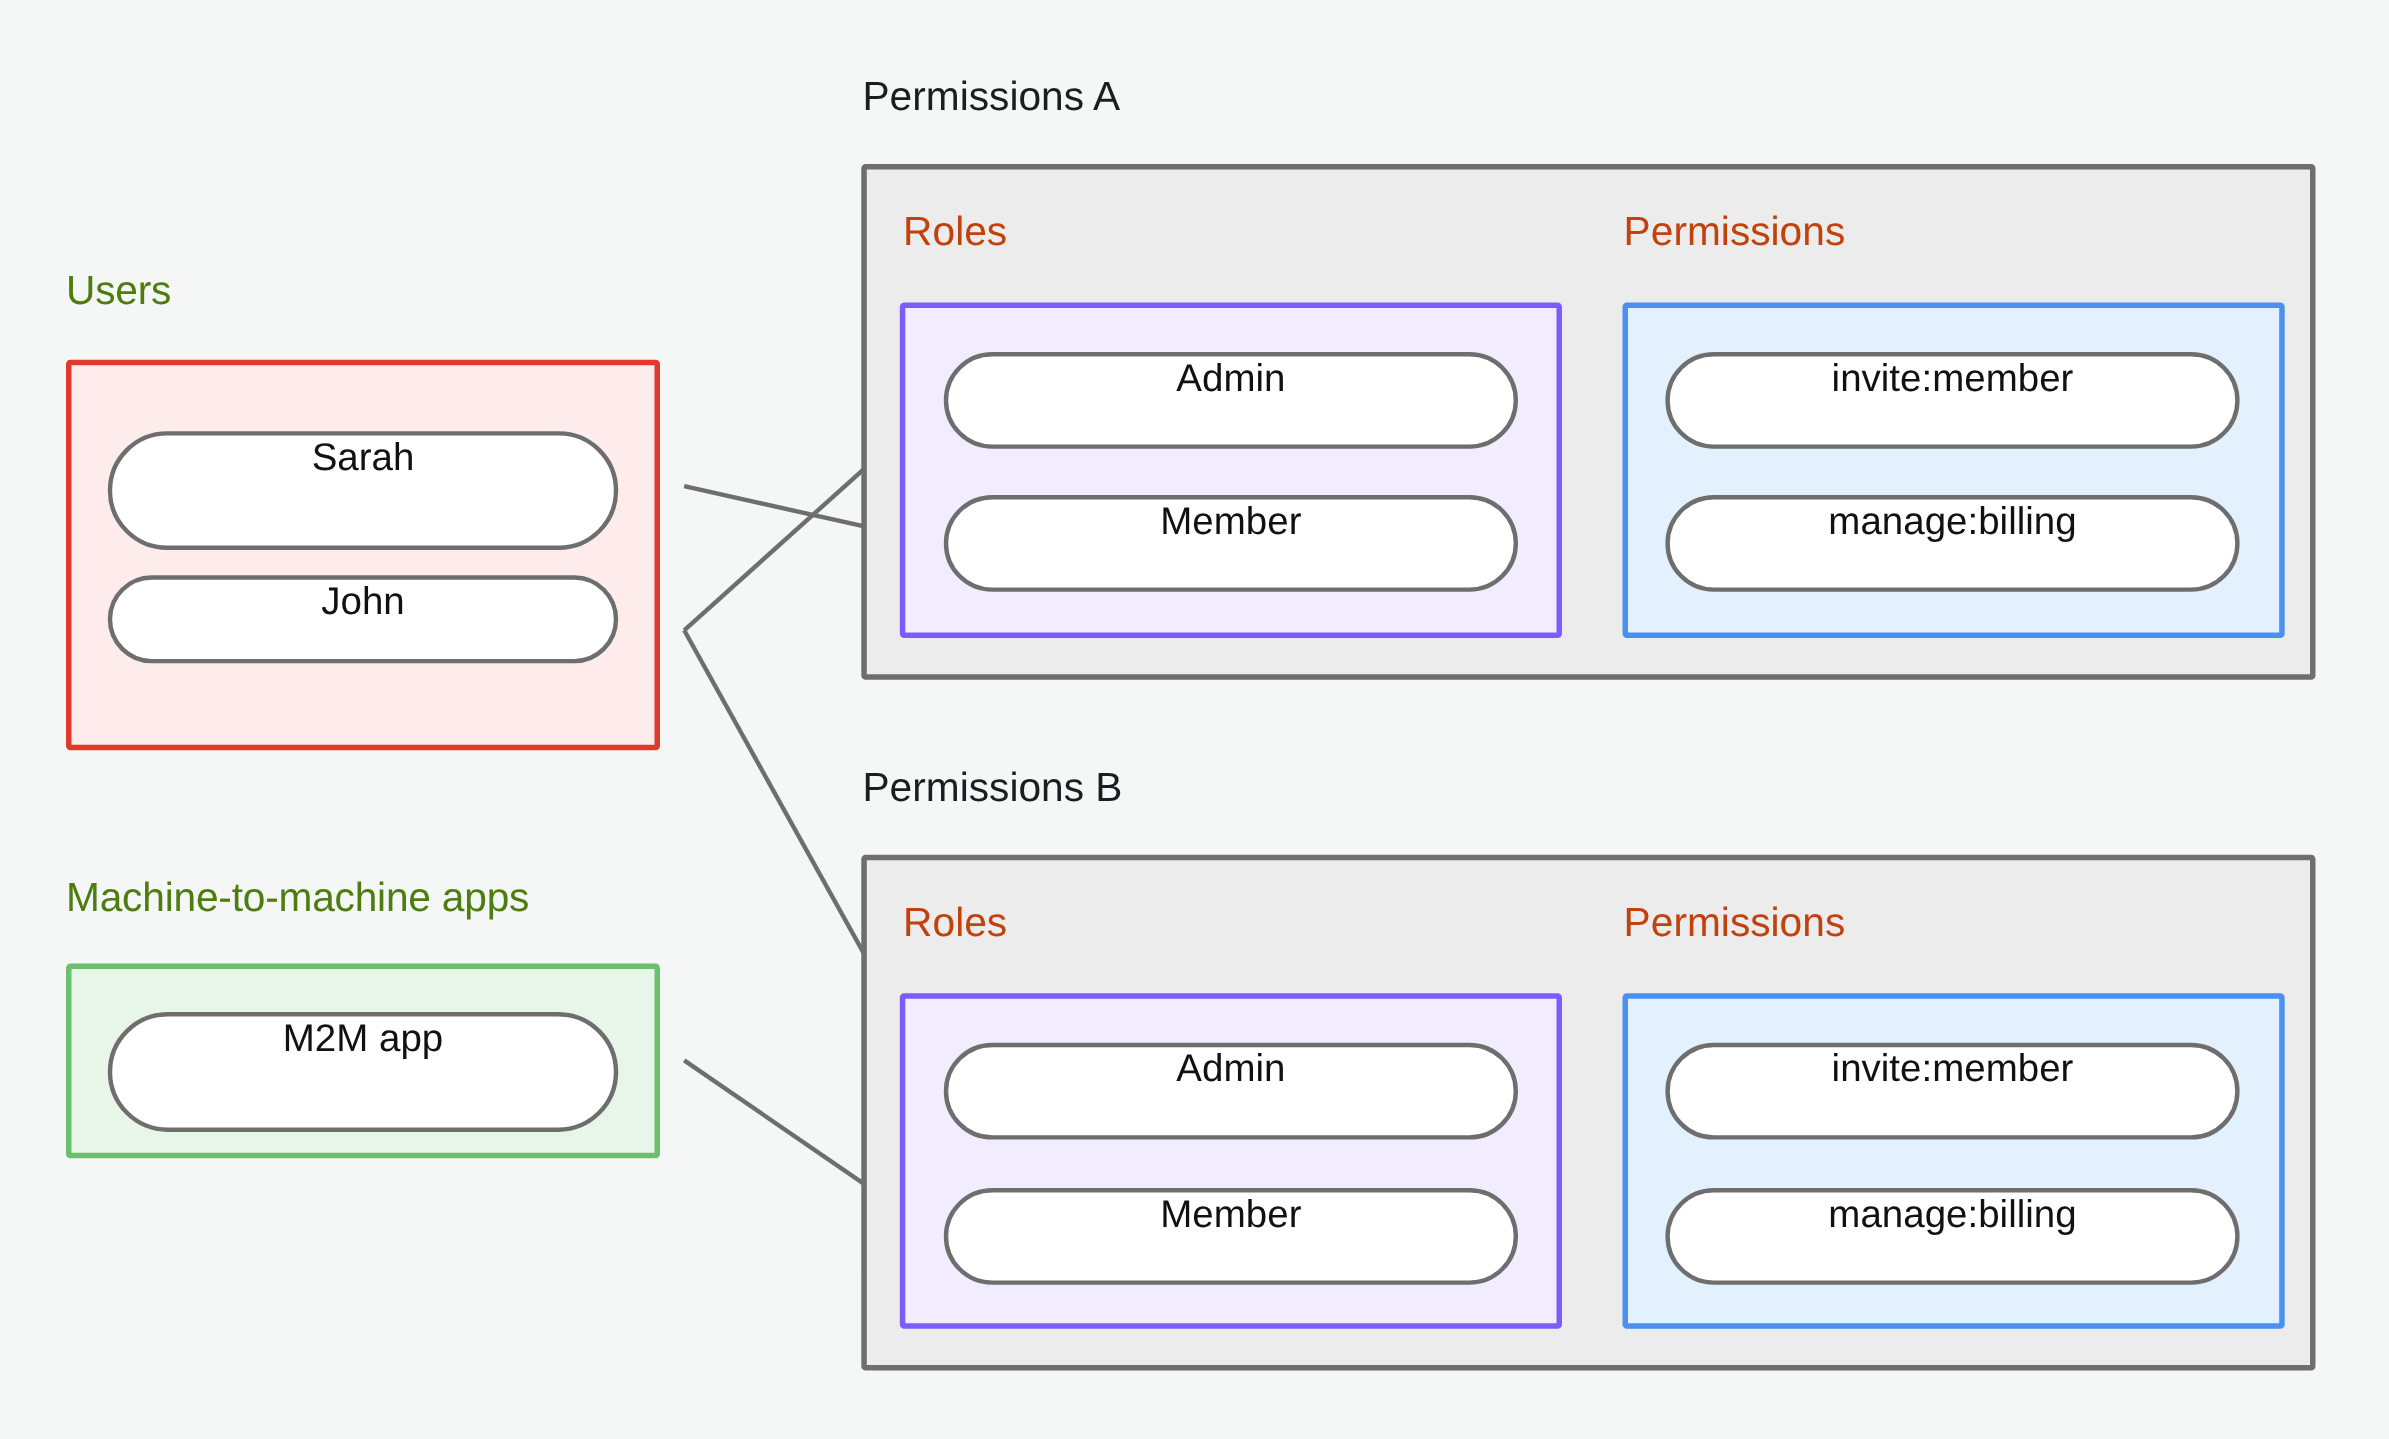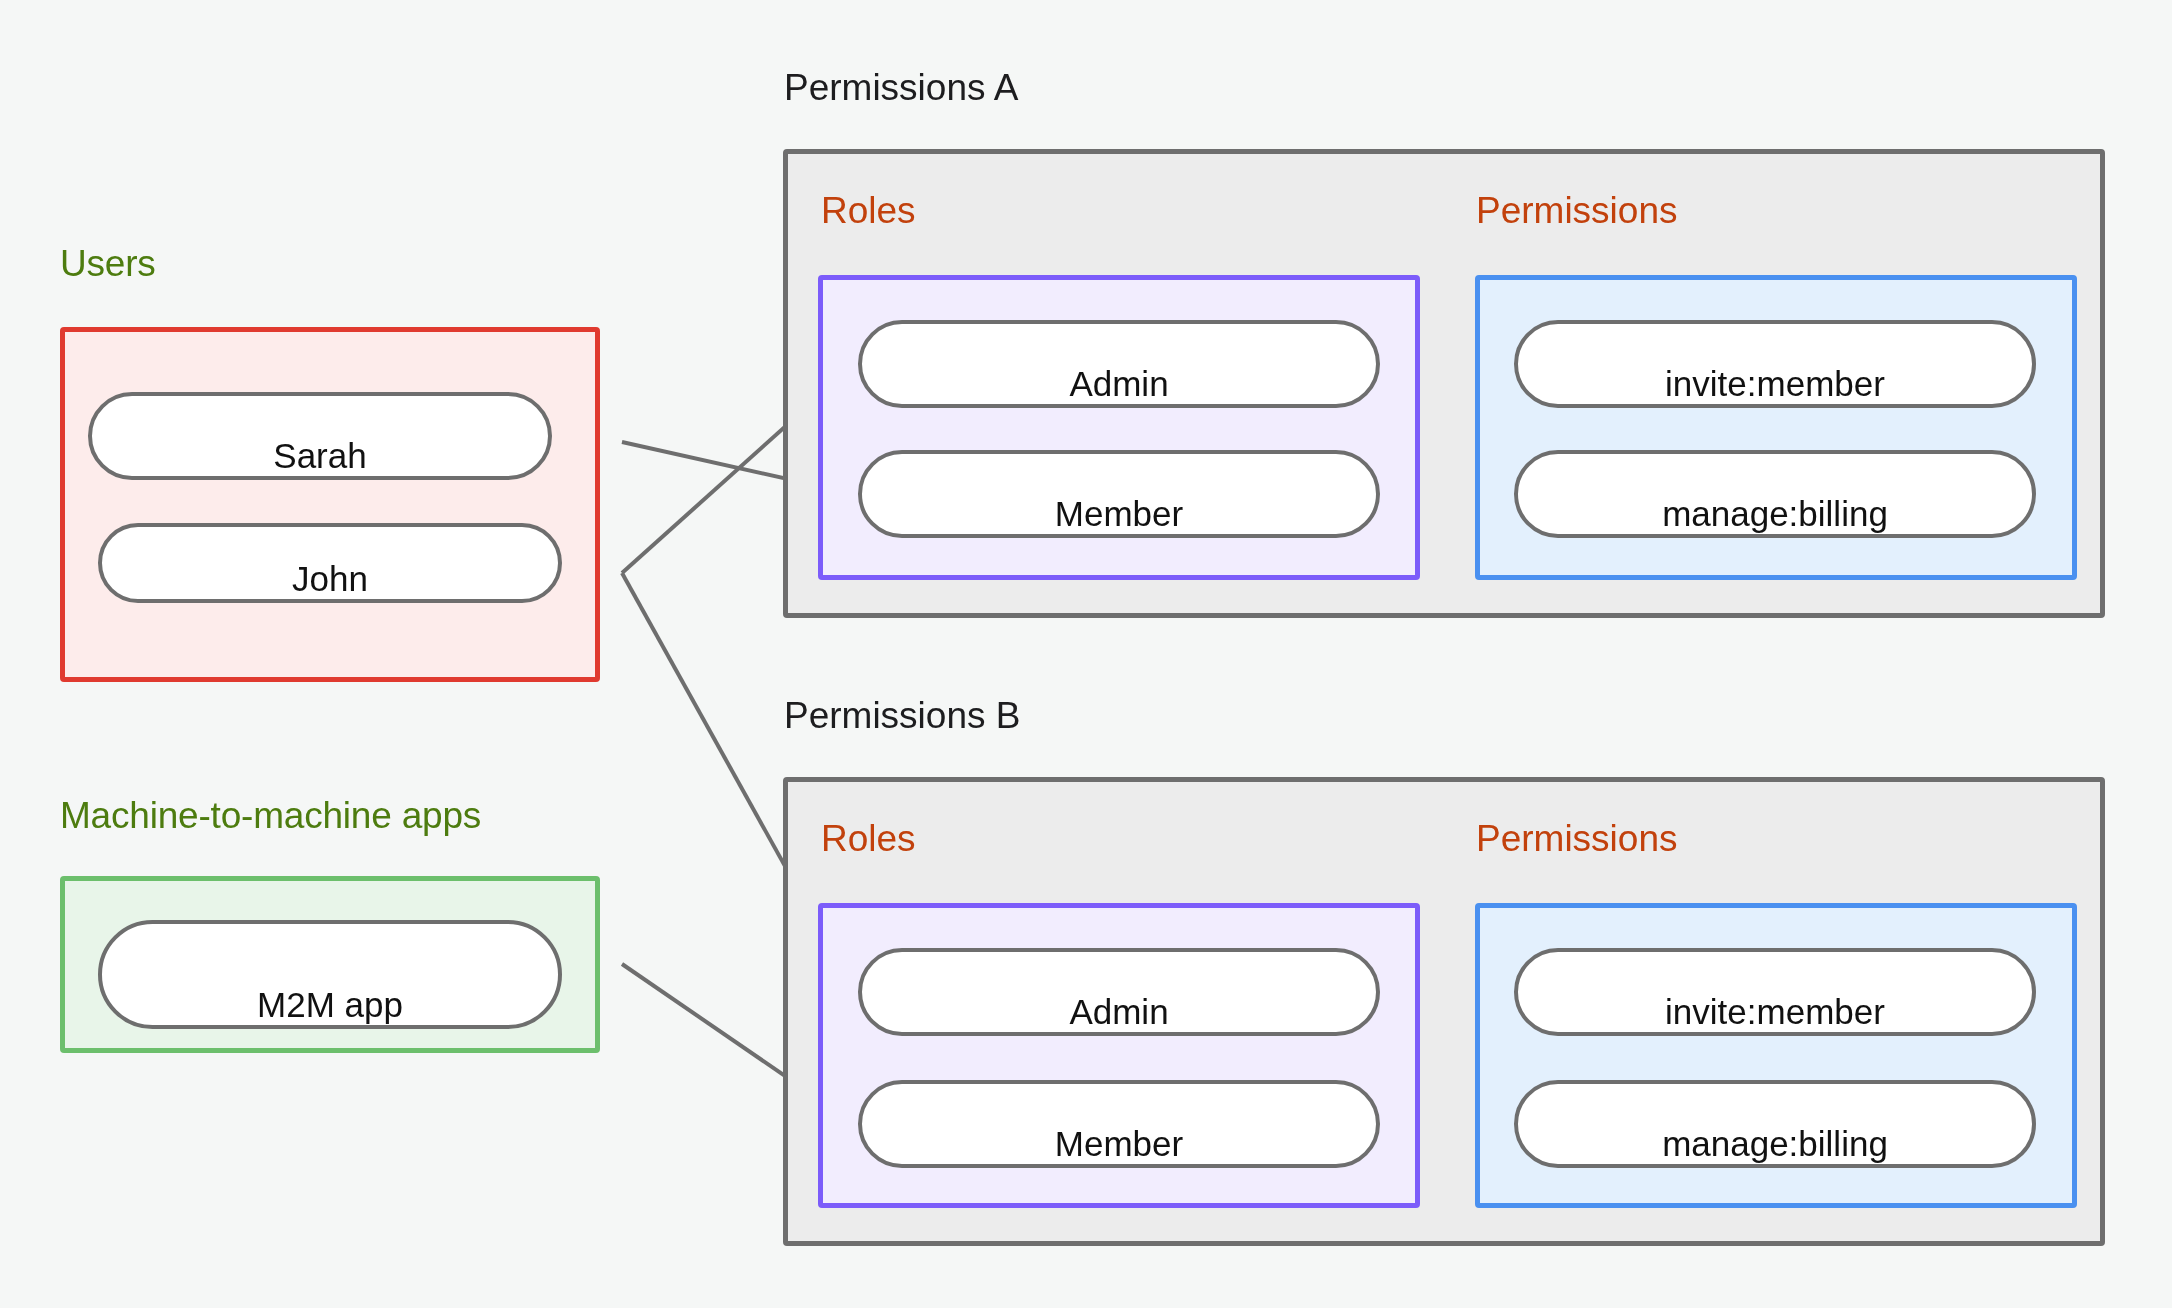--- a/index.html
+++ b/index.html
@@ -53,21 +53,21 @@
   .group-perms     { border-color: #4a90f0; background: #e3f0fd; }
 
   
   .pill {
     position: absolute;
     box-sizing: border-box;
     background: #ffffff;
     border: 4px solid #6e6e6e;
     border-radius: 999px;
     display: flex;
-    align-items: flex-end;
+    align-items: flex-start;
     justify-content: center;
     font-size: 35px;
     color: #111111;
     white-space: nowrap;
   }
   
   #edges {
     position: absolute;
     left: 0;
     top: 0;
@@ -112,21 +112,21 @@
     <circle cx="855" cy="992" r="11"></circle>
     <circle cx="855" cy="1124" r="11"></circle>
     <circle cx="1512" cy="992" r="11"></circle>
     <circle cx="1512" cy="1124" r="11"></circle>
   </svg>
 
   <div class="caption" style="left:60px; top:243px;">Users</div>
 
   <div class="group group-users" style="left:60px; top:327px; width:540px; height:355px;"></div>
 
-  <div class="pill" style="left:88px; top:392px; width:464px; height:88px;">
+  <div class="pill" style="left:98px; top:392px; width:464px; height:108px;">
     <span>Sarah</span>
   </div>
 
   <div class="pill" style="left:98px; top:523px; width:464px; height:80px;">
     <span>John</span>
   </div>
 
   <div class="caption" style="left:60px; top:795px;">Machine-to-machine apps</div>
 
   <div class="group group-m2m" style="left:60px; top:876px; width:540px; height:177px;"></div>

